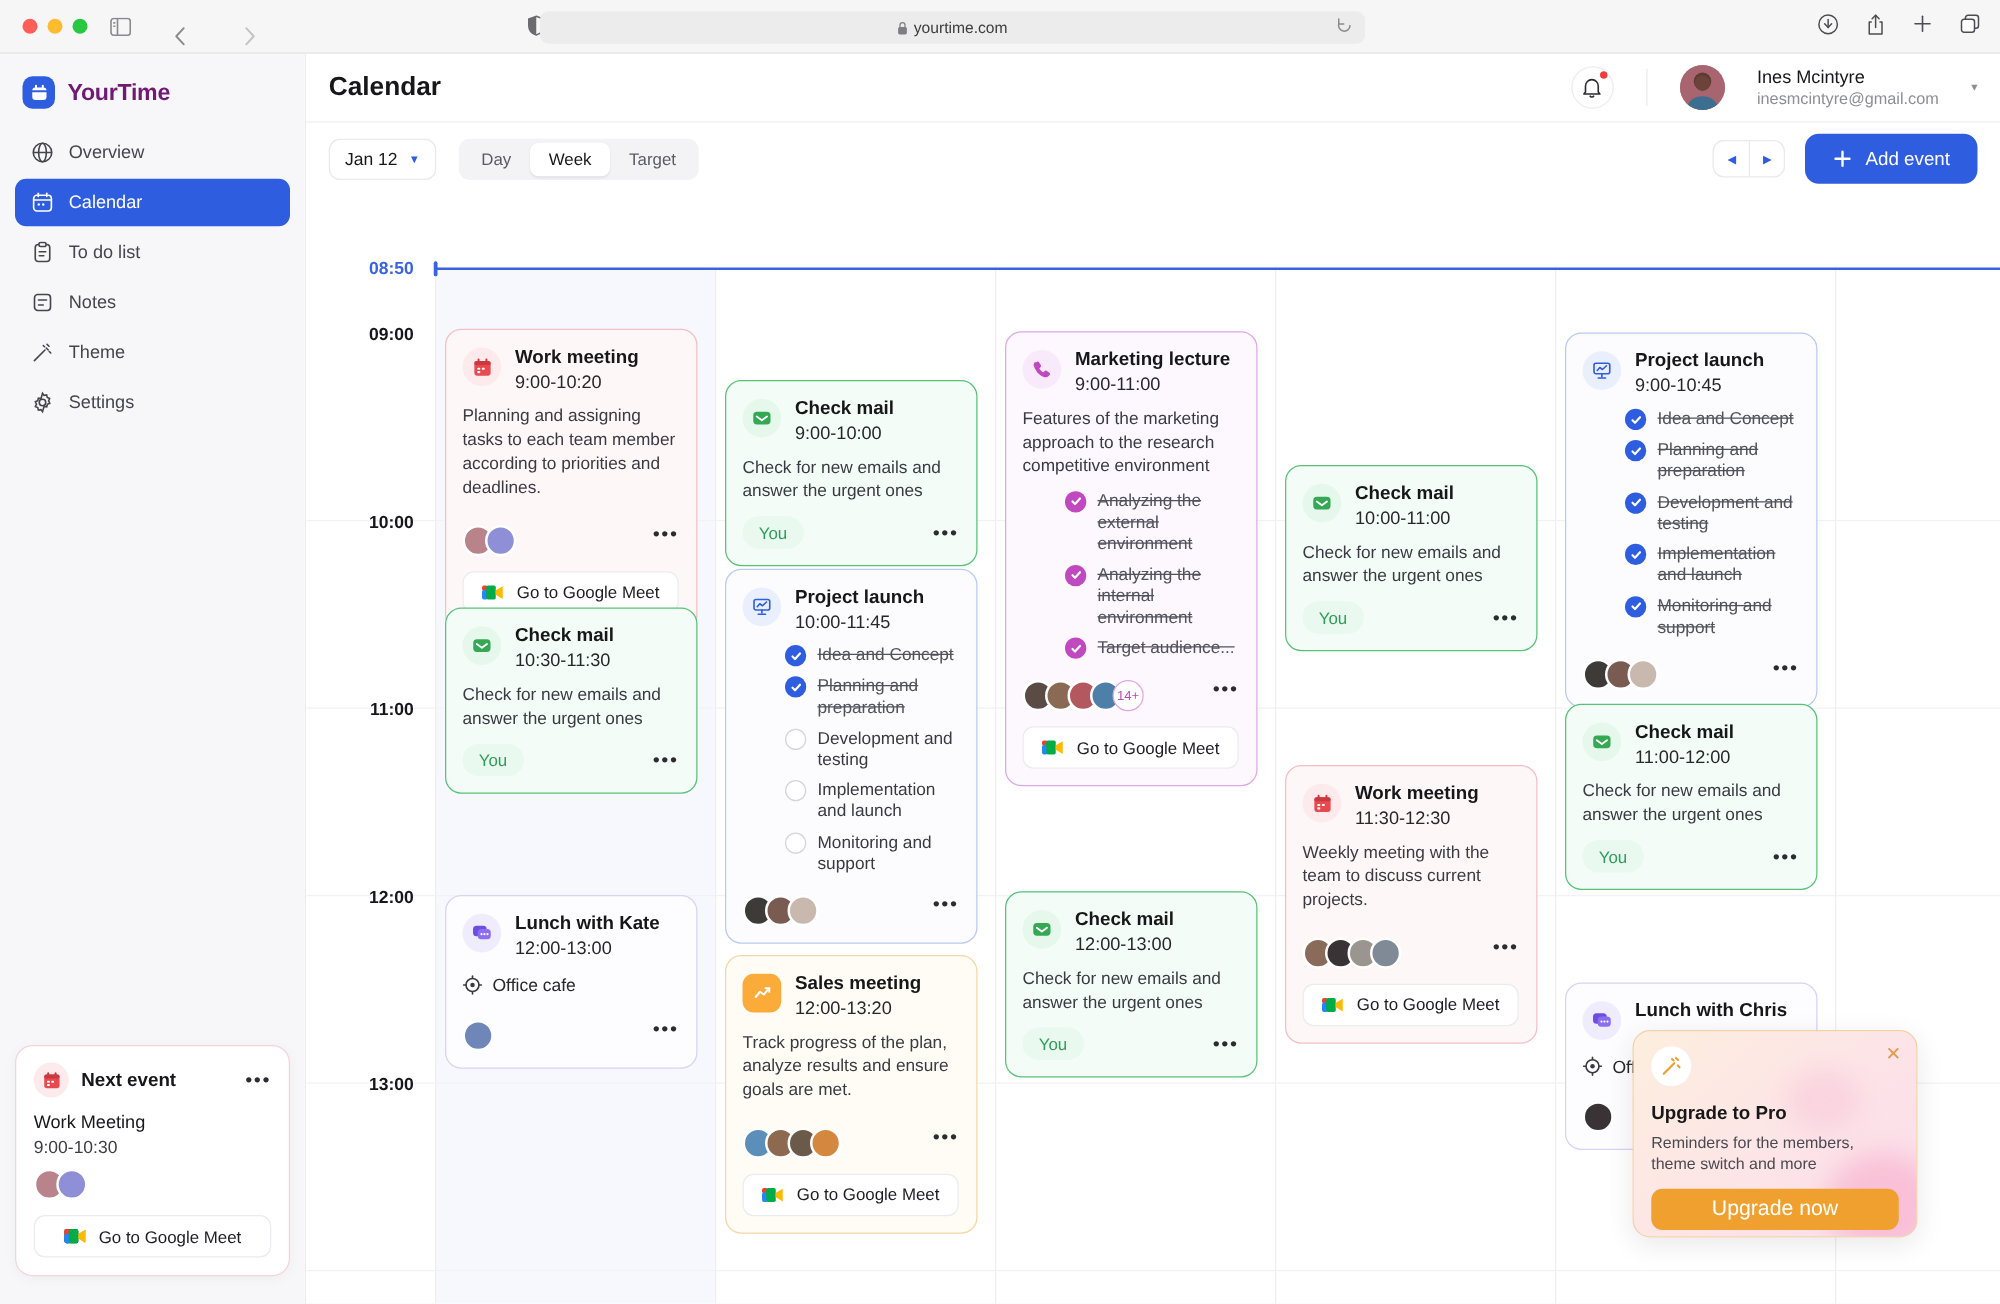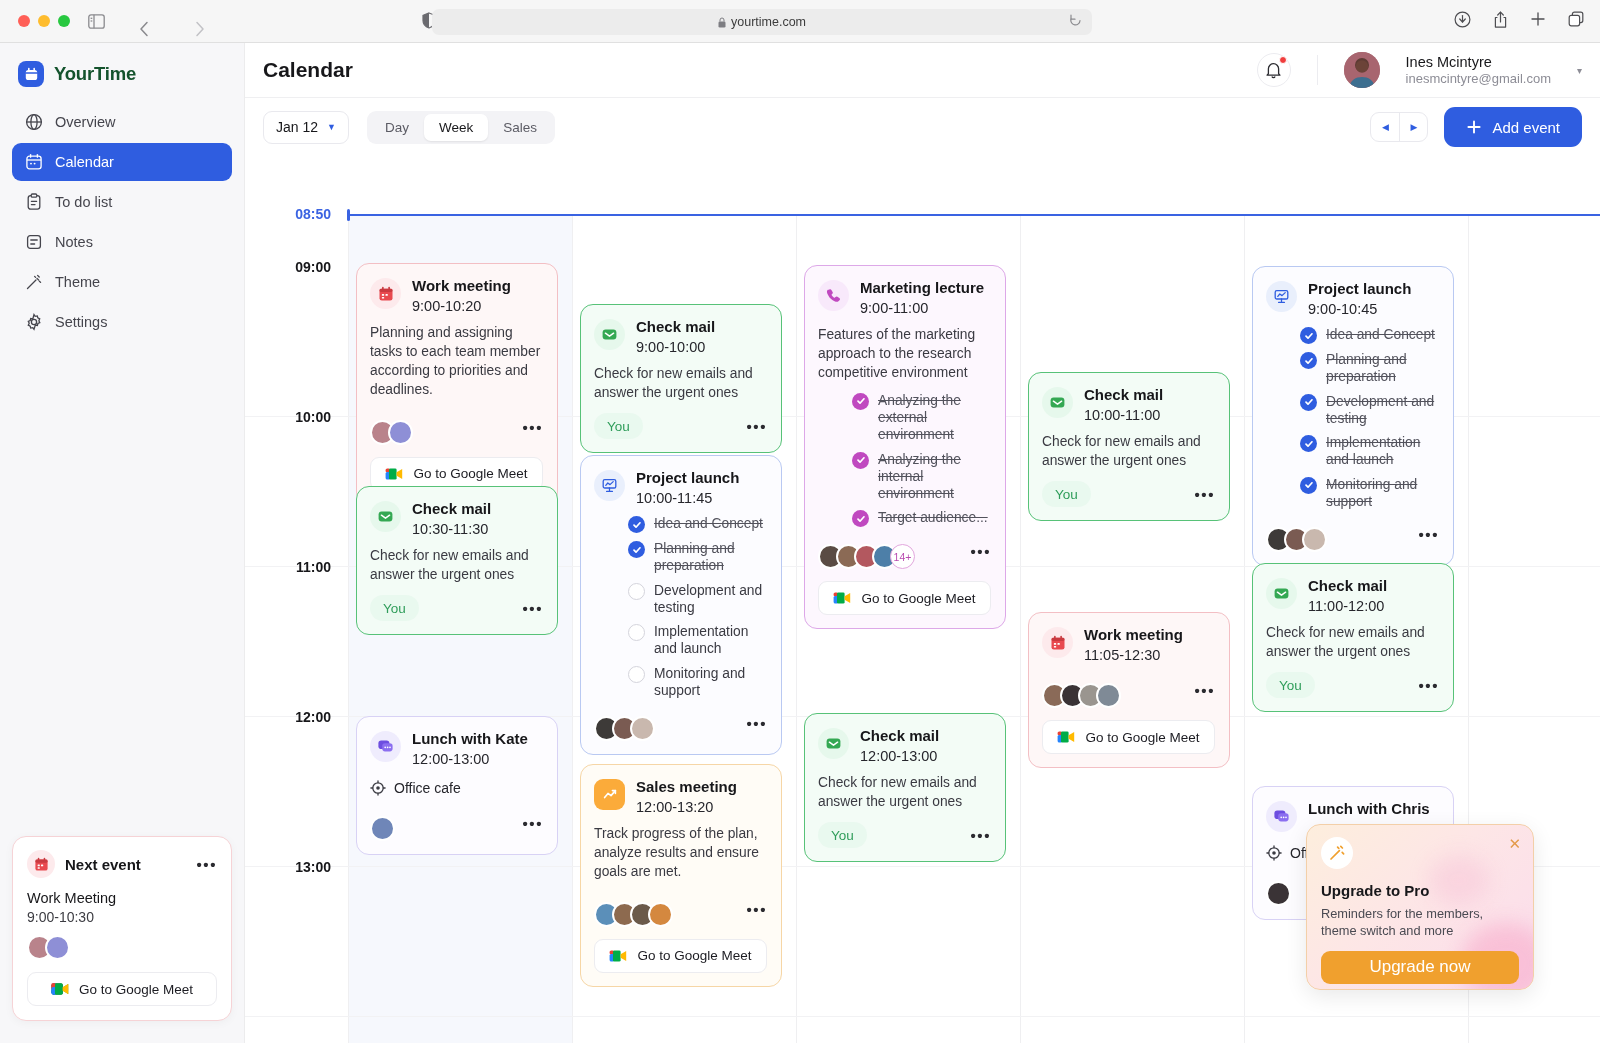--- a/index.html
+++ b/index.html
@@ -31,21 +31,21 @@
   .right-chrome { position: absolute; right: 16px; top: 11px; display: flex; gap: 22px; color: #4d4d51; }
 
   
   .sidebar {
     position: absolute; left: 0; top: 43px; width: 245px; height: 1000px;
     background: #f7f7f9; border-right: 1px solid #ececed;
   }
   .brand { display: flex; align-items: center; gap: 10px; padding: 18px 0 0 18px; }
   .brand-mark { width: 26px; height: 26px; border-radius: 8px; background: #2f5de0;
     display: flex; align-items: center; justify-content: center; }
-  .brand-name { font-size: 18.5px; font-weight: bold; color: #14532d; letter-spacing: -0.2px; }
+  .brand-name { font-size: 18.5px; font-weight: bold; color: #701a75; letter-spacing: -0.2px; }
   .search-box {
     margin: 19px 18px 0 18px; height: 36px; background: #fff; border: 1px solid #e6e6ea;
     border-radius: 10px; display: flex; align-items: center; padding: 0 12px; gap: 9px;
   }
   .search-box input { border: none; outline: none; background: transparent; font-size: 14.5px;
     color: #2b2b30; width: 100%; font-family: inherit; }
   .search-box input::placeholder { color: #9b9ba3; }
   .nav { margin-top: 16px; padding: 0 12px; }
   .nav-item { display: flex; align-items: center; gap: 12px; height: 38px;
     padding: 0 12px; border-radius: 9px; color: #45454d; font-size: 14.5px; cursor: pointer; margin-bottom: 2px; }
@@ -406,21 +406,21 @@
     </div>
 
     <div class="toolbar">
       <div class="date-pill">
         <span>Jan 12</span>
         <span style="color:#2f5de0;font-size:9px">▼</span>
       </div>
       <div class="seg">
         <div class="seg-btn">Day</div>
         <div class="seg-btn on">Week</div>
-        <div class="seg-btn">Sales</div>
+        <div class="seg-btn">Target</div>
       </div>
       <div class="toolbar-right">
         <div class="arrows">
           <div class="arrow">◀</div>
           <div class="arrow">▶</div>
         </div>
         <div class="add-btn">
           <svg width="16" height="16" viewBox="0 0 16 16" stroke="#fff" stroke-width="1.9" stroke-linecap="round">
               <line x1="8" y1="2.4" x2="8" y2="13.6"></line>
               <line x1="2.4" y1="8" x2="13.6" y2="8"></line>
@@ -768,23 +768,24 @@
                   <rect x="1.4" y="2.6" width="12.2" height="3.1" rx="1.4" fill="#c93a40"></rect>
                   <rect x="3.8" y="0.8" width="1.5" height="3" rx="0.7" fill="#c93a40"></rect>
                   <rect x="9.7" y="0.8" width="1.5" height="3" rx="0.7" fill="#c93a40"></rect>
                   <rect x="3.6" y="7.6" width="2.2" height="1.6" rx="0.5" fill="#fff"></rect>
                   <rect x="7" y="7.6" width="2.2" height="1.6" rx="0.5" fill="#fff"></rect>
                   <rect x="3.6" y="10.2" width="2.2" height="1.6" rx="0.5" fill="#fff"></rect>
                 </svg>
             </span>
             <div>
               <div class="ev-name">Work meeting</div>
-              <div class="ev-time">11:05-12:30</div>
-            </div>
-          </div>
+              <div class="ev-time">11:30-12:30</div>
+            </div>
+          </div>
+          <div class="ev-desc">Weekly meeting with the team to discuss current projects.</div>
           <div class="ev-foot">
             <div class="avatars">
               <span class="av" style="background:#8a6a58"></span>
               <span class="av" style="background:#3a3336"></span>
               <span class="av" style="background:#9a958f"></span>
               <span class="av" style="background:#7f8a96"></span>
             </div>
             <span class="dots">•••</span>
           </div>
           <div class="meet-btn">

